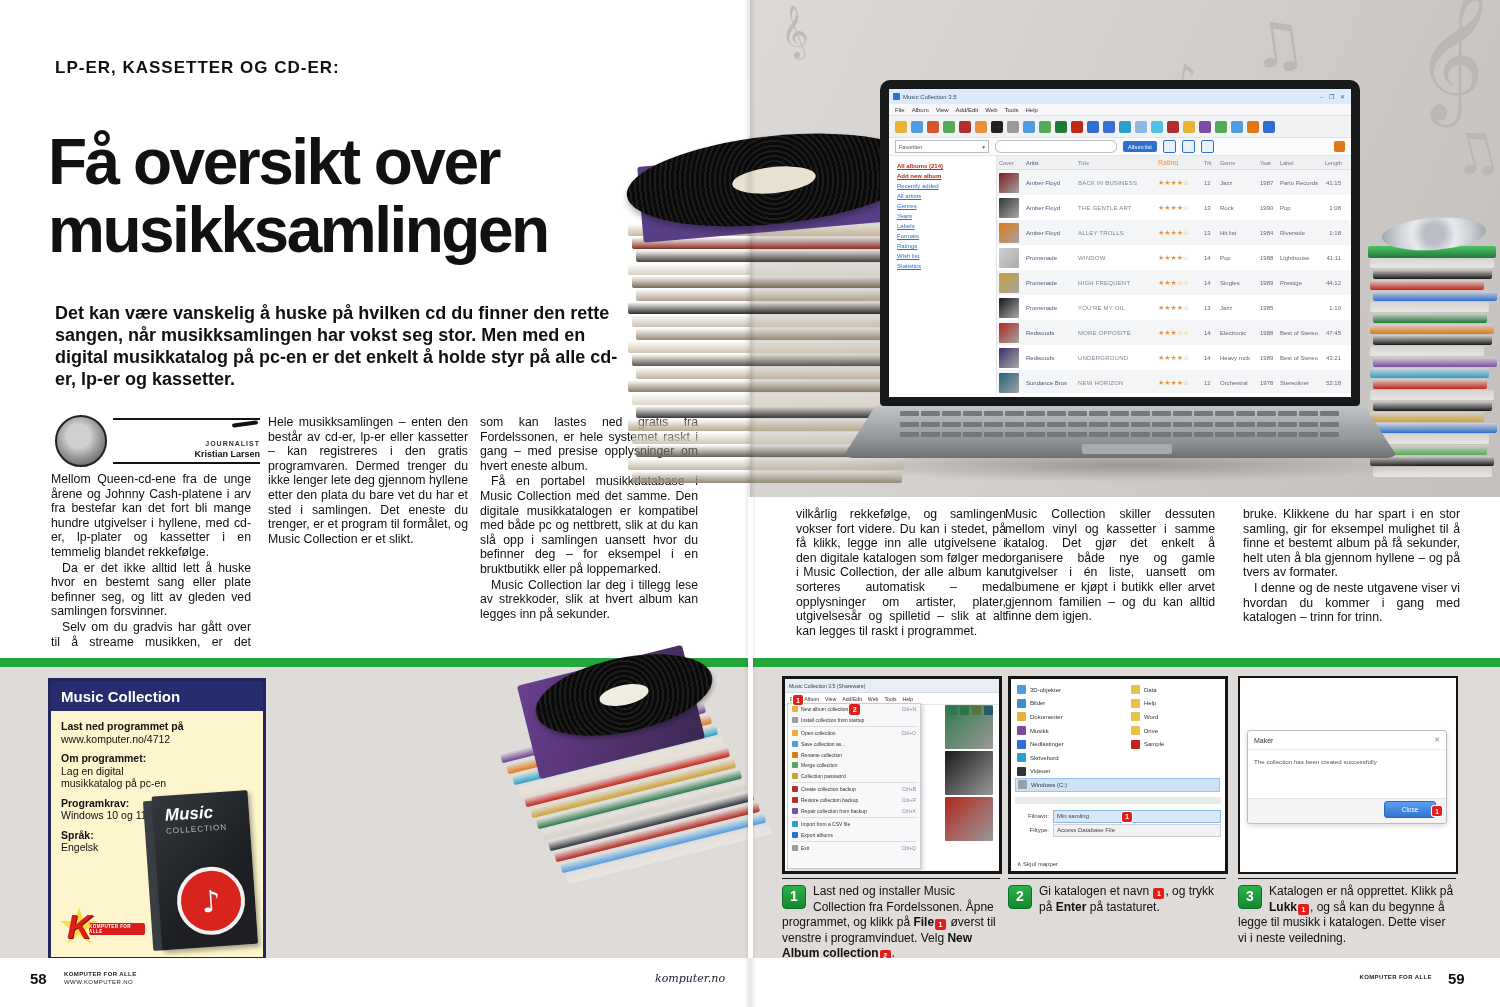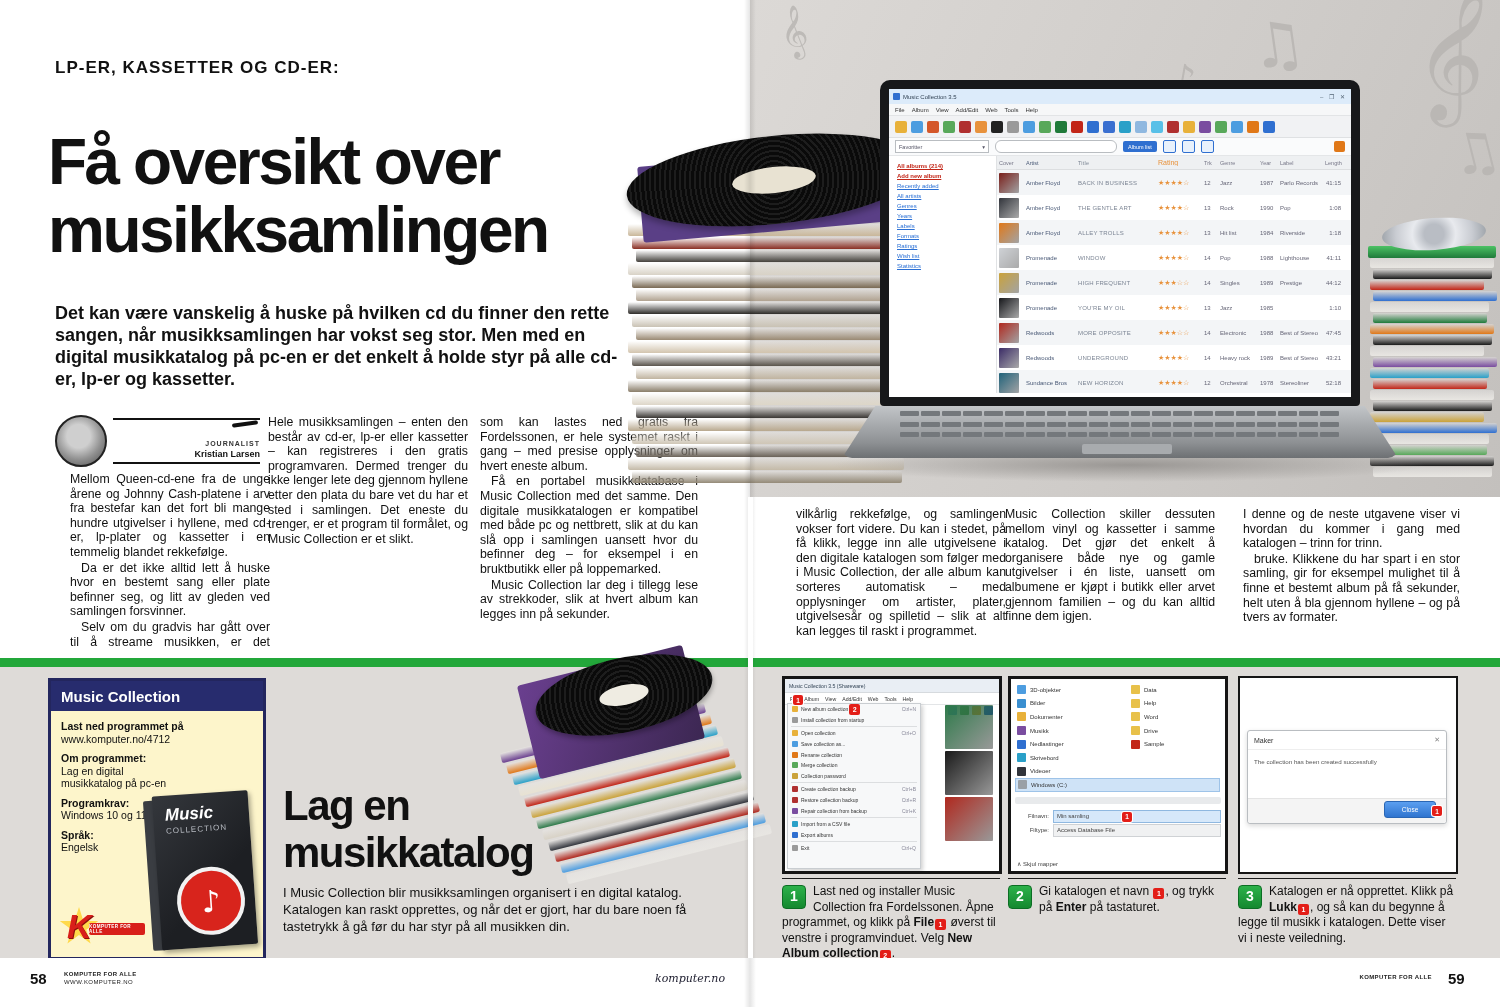--- a/index.html
+++ b/index.html
@@ -158,21 +158,21 @@
     <div class="avatar"></div>
     <div class="byline-lines">
       <div class="byline-pen"></div>
       <div class="byline-name">
         <span class="byline-label">JOURNALIST</span>
         <span>Kristian Larsen</span>
       </div>
     </div>
   </div>
 
-  <div class="abs bodycol" id="lcol0" style="left:70px;top:472px;width:200px;height:176px;">
+  <div class="abs bodycol" id="lcol0" style="left:51px;top:472px;width:200px;height:176px;">
       <p>Mellom Queen-cd-ene fra de unge årene og Johnny Cash-platene i arv fra bestefar kan det fort bli mange hundre utgivelser i hyllene, med cd-er, lp-plater og kassetter i en temmelig blandet rekkefølge.</p>
       <p>Da er det ikke alltid lett å huske hvor en bestemt sang eller plate befinner seg, og litt av gleden ved samlingen forsvinner.</p>
       <p>Selv om du gradvis har gått over til å streame musikken, er det mange som fortsatt setter pris på de fysiske formatene – og da er det greit å ha full oversikt.</p>
     </div>
   <div class="abs bodycol" id="lcol1" style="left:268px;top:415px;width:200px;height:233px;">
       <p>Hele musikksamlingen – enten den består av cd-er, lp-er eller kassetter – kan registreres i den gratis programvaren. Dermed trenger du ikke lenger lete deg gjennom hyllene etter den plata du bare vet du har et sted i samlingen. Det eneste du trenger, er et program til formålet, og Music Collection er et slikt.</p>
     </div>
   <div class="abs bodycol" id="lcol2" style="left:480px;top:415px;width:218px;height:233px;">
       <p>som kan lastes ned gratis fra Fordelssonen, er hele systemet raskt i gang – med presise opplysninger om hvert eneste album.</p>
       <p>Få en portabel musikkdatabase i Music Collection med det samme. Den digitale musikkatalogen er kompatibel med både pc og nettbrett, slik at du kan slå opp i samlingen uansett hvor du befinner deg – for eksempel i en bruktbutikk eller på loppemarked.</p>
@@ -515,22 +515,22 @@
     <div class="touchpad"></div>
   </div>
 
   <div class="abs bodycol" id="rcol0" style="left:780px;top:507px;width:210px;height:140px;margin-left:16px;">
       <p>vilkårlig rekkefølge, og samlingen vokser fort videre. Du kan i stedet, på få klikk, legge inn alle utgivelsene i den digitale katalogen som følger med i Music Collection, der alle album kan sorteres automatisk – med opplysninger om artister, plater, utgivelsesår og spilletid – slik at alt kan legges til raskt i programmet.</p>
     </div>
   <div class="abs bodycol" id="rcol1" style="left:1005px;top:507px;width:210px;height:140px;">
       <p>Music Collection skiller dessuten mellom vinyl og kassetter i samme katalog. Det gjør det enkelt å organisere både nye og gamle utgivelser i én liste, uansett om albumene er kjøpt i butikk eller arvet gjennom familien – og du kan alltid finne dem igjen.</p>
     </div>
   <div class="abs bodycol" id="rcol2" style="left:1243px;top:507px;width:217px;height:140px;">
+      <p>bruke. Klikkene du har spart i en stor samling, gir for eksempel mulighet til å finne et bestemt album på få sekunder, helt uten å bla gjennom hyllene – og på tvers av formater.</p>
       <p>I denne og de neste utgavene viser vi hvordan du kommer i gang med katalogen – trinn for trinn.</p>
-      <p>bruke. Klikkene du har spart i en stor samling, gir for eksempel mulighet til å finne et bestemt album på få sekunder, helt uten å bla gjennom hyllene – og på tvers av formater.</p>
     </div>
 
   <div class="abs greenbar"></div>
   <div class="abs grayband"></div>
 
   <div class="abs infobox">
     <div class="infobox-h">Music Collection</div>
     <div class="infobox-body">
       <div class="ib-label">Last ned programmet på</div>
       <div>www.komputer.no/4712</div>
@@ -549,25 +549,20 @@
     <div class="prodbox">
       <div class="prod-spine"></div>
       <div class="prod-front">
         <div class="prod-title">Music</div>
         <div class="prod-sub">COLLECTION</div>
         <div class="prod-note">♪</div>
       </div>
     </div>
   </div>
 
-  <div class="abs guide-h">
-    <div>Lag en</div>
-    <div>musikkatalog</div>
-  </div>
-  <div class="abs guide-intro">I Music Collection blir musikksamlingen organisert i en digital katalog. Katalogen kan raskt opprettes, og når det er gjort, har du bare noen få tastetrykk å gå før du har styr på all musikken din.</div>
 
   <div class="abs pile" id="smallpile" style="left:468px;top:668px;width:300px;height:212px;">
       <div class="sleeve abs" style="left: 30px; top: 60px; width: 210px; height: 10px; transform: rotate(-14deg); background: linear-gradient(rgba(255, 255, 255, 0.2), rgb(106, 63, 143));"></div>
       <div class="sleeve abs" style="left: 36px; top: 71px; width: 210px; height: 10px; transform: rotate(-14deg); background: linear-gradient(rgba(255, 255, 255, 0.2), rgb(224, 120, 24));"></div>
       <div class="sleeve abs" style="left: 42px; top: 82px; width: 210px; height: 10px; transform: rotate(-14deg); background: linear-gradient(rgba(255, 255, 255, 0.2), rgb(42, 160, 200));"></div>
       <div class="sleeve abs" style="left: 48px; top: 93px; width: 210px; height: 10px; transform: rotate(-14deg); background: linear-gradient(rgba(255, 255, 255, 0.2), rgb(232, 226, 210));"></div>
       <div class="sleeve abs" style="left: 54px; top: 104px; width: 210px; height: 10px; transform: rotate(-14deg); background: linear-gradient(rgba(255, 255, 255, 0.2), rgb(194, 38, 24));"></div>
       <div class="sleeve abs" style="left: 60px; top: 115px; width: 210px; height: 10px; transform: rotate(-14deg); background: linear-gradient(rgba(255, 255, 255, 0.2), rgb(202, 162, 58));"></div>
       <div class="sleeve abs" style="left: 66px; top: 126px; width: 210px; height: 10px; transform: rotate(-14deg); background: linear-gradient(rgba(255, 255, 255, 0.2), rgb(46, 122, 74));"></div>
       <div class="sleeve abs" style="left: 72px; top: 137px; width: 210px; height: 10px; transform: rotate(-14deg); background: linear-gradient(rgba(255, 255, 255, 0.2), rgb(216, 210, 198));"></div>

